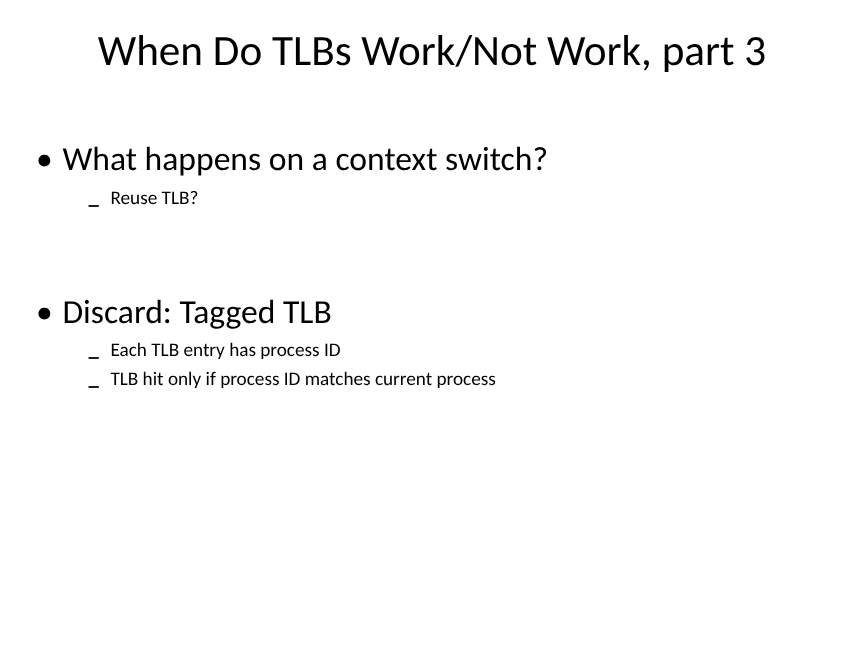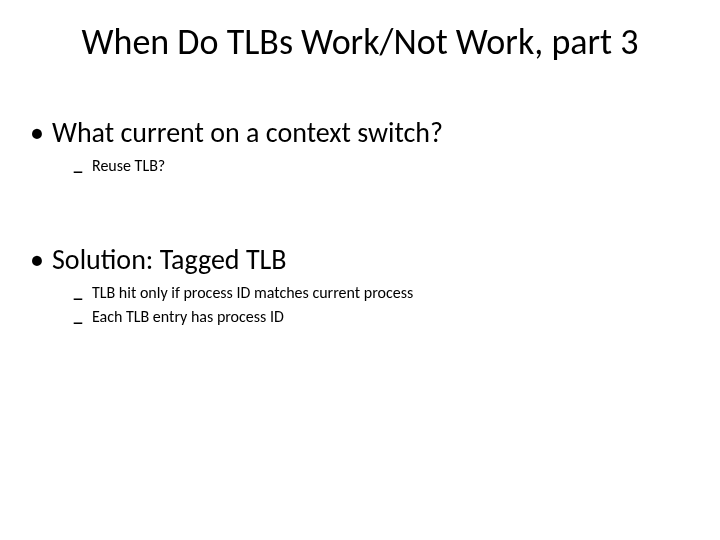--- a/index.html
+++ b/index.html
@@ -65,22 +65,22 @@
     height: 62px;
   }
 </style>
 </head>
 <body>
 
 <div class="slide">
   <div class="title">When Do TLBs Work/Not Work, part 3</div>
 
   <div class="body">
-    <div class="l1">What current on a context switch?</div>
+    <div class="l1">What happens on a context switch?</div>
     <div class="l2">Reuse TLB?</div>
 
     <div class="gap"></div>
 
-    <div class="l1">Solution: Tagged TLB</div>
+    <div class="l1">Discard: Tagged TLB</div>
+    <div class="l2">Each TLB entry has process ID</div>
     <div class="l2">TLB hit only if process ID matches current process</div>
-    <div class="l2">Each TLB entry has process ID</div>
   </div>
 </div>
 
 </body></html>

